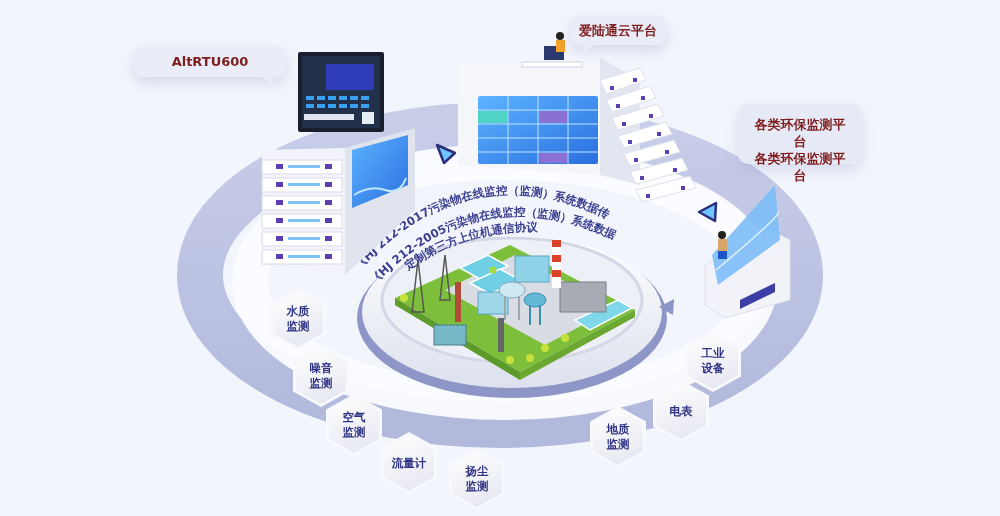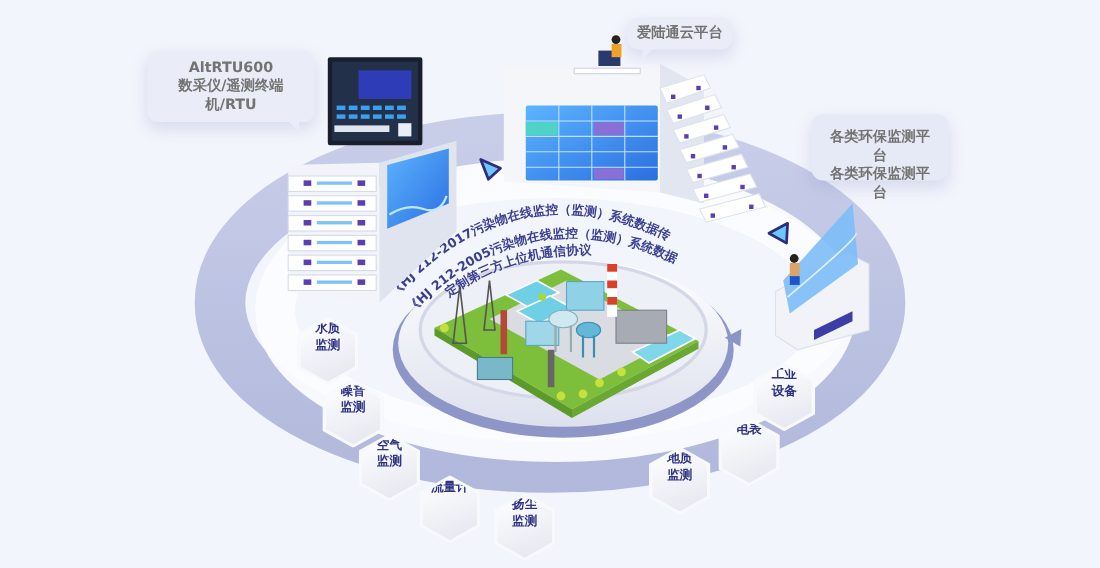--- a/index.html
+++ b/index.html
@@ -2,25 +2,25 @@
 <html><head>
 <meta charset="utf-8">
 <style>
   *{box-sizing:border-box;margin:0;padding:0}
   html,body{width:1000px;height:516px;overflow:hidden}
   body{background:#f3f5fc;font-family:"DejaVu Sans","Liberation Sans",sans-serif;position:relative}
   .stage{position:absolute;left:0;top:0;width:1000px;height:516px;overflow:hidden}
   .abs{position:absolute}
 
   
-  .callout{position:absolute;background:#eaedf8;border-radius:10px;box-shadow:0 6px 14px rgba(140,150,200,.28);color:#737373;font-weight:bold;text-align:center;line-height:17px;font-size:13px;padding:7px 12px}
+  .callout{position:absolute;background:#eaedf8;border-radius:10px;box-shadow:0 6px 14px rgba(140,150,200,.28);color:#7f1d1d;font-weight:bold;text-align:center;line-height:17px;font-size:13px;padding:7px 12px}
   .callout .tail{position:absolute;width:0;height:0}
 
   
-  .hex{position:absolute;width:50px;height:56px;clip-path:polygon(50% 0,100% 25%,100% 75%,50% 100%,0 75%,0 25%);background:linear-gradient(160deg,#ffffff 0%,#e4e6ef 100%);display:flex;align-items:center;justify-content:flex-start;flex-direction:column}
+  .hex{position:absolute;width:50px;height:56px;clip-path:polygon(50% 0,100% 25%,100% 75%,50% 100%,0 75%,0 25%);background:linear-gradient(160deg,#ffffff 0%,#e4e6ef 100%);display:flex;align-items:center;justify-content:center;flex-direction:column}
   .hex-wrap{position:absolute;width:56px;height:62px;clip-path:polygon(50% 0,100% 25%,100% 75%,50% 100%,0 75%,0 25%);background:#f8f9fd;filter:drop-shadow(0 3px 4px rgba(120,130,170,.25));display:flex;align-items:center;justify-content:center}
   .hex-label{color:#2f3383;font-weight:bold;font-size:11.5px;line-height:15px;text-align:center;white-space:pre-line}
 
   .curved-text{font-family:"DejaVu Sans",sans-serif;font-weight:bold;fill:#3a3f90}
 </style>
 </head>
 <body>
 
 <div class="stage">
 
@@ -219,21 +219,20 @@
   </svg>
   <svg class="abs" style="left:695px;top:200px" width="24" height="24">
     <polygon points="21,3 4,12 20,21" fill="#6ec5ff" stroke="#2b2f7c" stroke-width="2.5" stroke-linejoin="round"></polygon>
   </svg>
   <svg class="abs" style="left:656px;top:297px" width="20" height="20">
     <polygon points="18,2 3,10 17,18" fill="#8b94c6"></polygon>
   </svg>
 
   <div class="callout" style="left:134px;top:46px;width:152px">
     <div>AltRTU600</div>
-    <div>数采仪/遥测终端机/RTU</div>
     <span class="tail" style="right:14px;bottom:-9px;border-left:10px solid transparent;border-top:10px solid #eaedf8"></span>
   </div>
 
   <div class="callout" style="left:570px;top:16px;padding:6px 9px">
     <div>爱陆通云平台</div>
     <span class="tail" style="left:14px;bottom:-9px;border-right:10px solid transparent;border-top:10px solid #eaedf8"></span>
   </div>
 
   <div class="callout" style="left:738px;top:104px;width:124px;height:60px;padding-top:12px;background:#e6e9f6">
     <div>各类环保监测平台</div>

